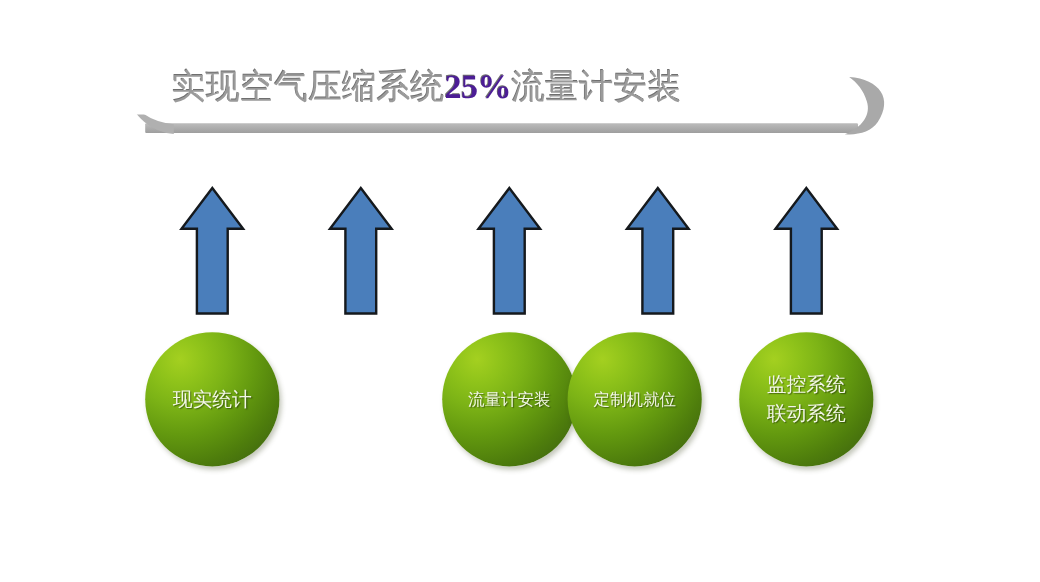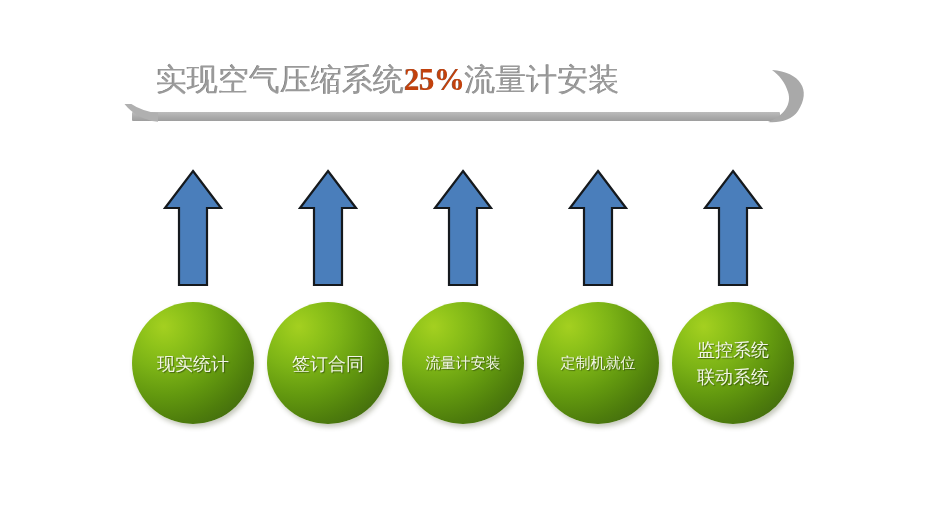--- a/index.html
+++ b/index.html
@@ -85,21 +85,21 @@
     font-size: 31px;
     letter-spacing: 0px;
     color: #9a9a9a;
     white-space: nowrap;
     text-shadow:
        1px 1px 0 #ffffff,
       -0.5px -0.5px 0 #6f6f6f,
        0 1px 1px rgba(255,255,255,0.8);
   }
   .title-text .pct {
-    color: #c2410c;
+    color: #4c1d95;
     font-family: "Liberation Serif", "DejaVu Serif", serif;
     font-weight: bold;
     letter-spacing: -0.5px;
   }
 
   
   .arrow-row {
     position: absolute;
     left: 0;
     top: 0;
@@ -224,35 +224,29 @@
 
   <div class="circle-row">
 
     <div class="node" style="left:132px;">
       <div class="node-ball"></div>
       <div class="node-label">
         <span>现实统计</span>
       </div>
     </div>
 
-    <div class="node" style="left:267px;">
-      <div class="node-ball"></div>
-      <div class="node-label">
-        <span>签订合同</span>
-      </div>
-    </div>
 
     <div class="node" style="left:402px;">
       <div class="node-ball"></div>
       <div class="node-label sz-5">
         <span>流量计安装</span>
       </div>
     </div>
 
-    <div class="node" style="left:537px;">
+    <div class="node" style="left:516px;">
       <div class="node-ball"></div>
       <div class="node-label sz-5">
         <span>定制机就位</span>
       </div>
     </div>
 
     <div class="node" style="left:672px;">
       <div class="node-ball"></div>
       <div class="node-label sz-2line">
         <span>监控系统</span>

